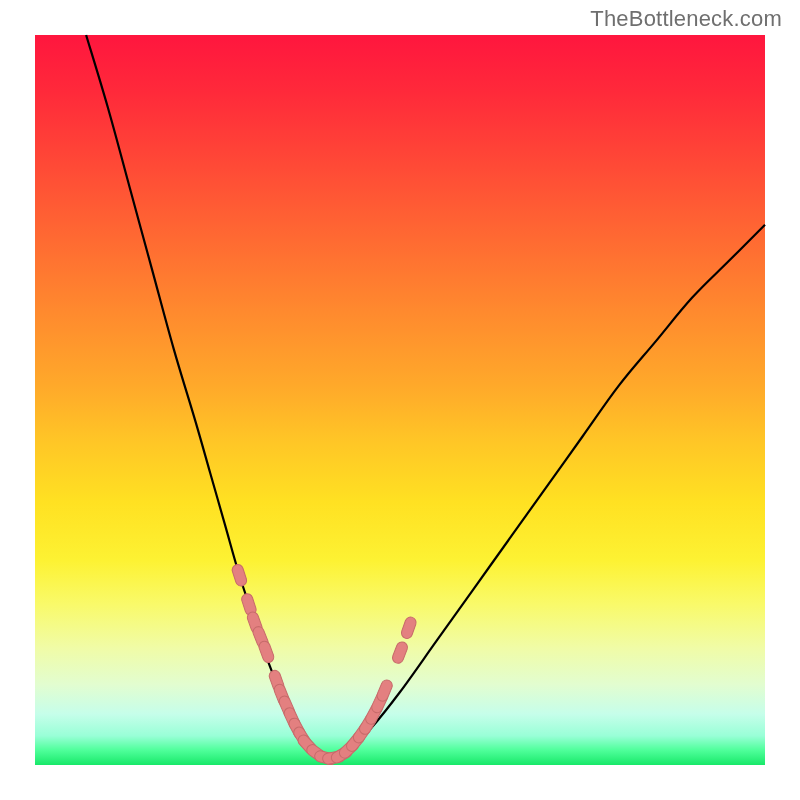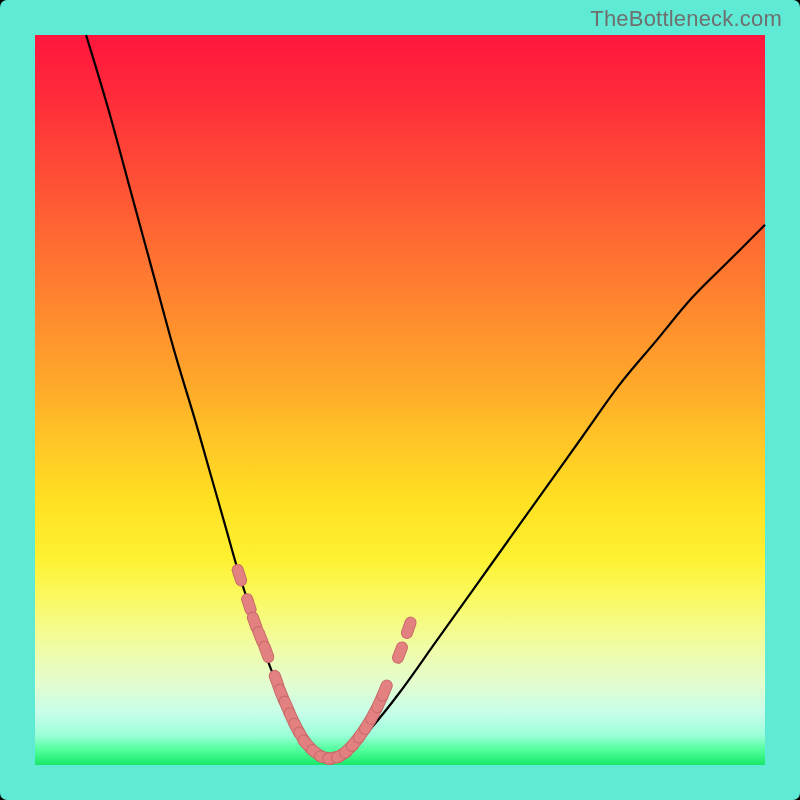--- a/index.html
+++ b/index.html
@@ -7,22 +7,21 @@
     padding: 0;
     width: 800px;
     height: 800px;
     overflow: hidden;
     background: #000;
     font-family: Arial, Helvetica, sans-serif;
   }
   .frame {
     position: absolute;
     inset: 0;
-    background: #5eead4;
-    border-radius: 7px;
+    background: #ffffff;
   }
   .plot-area {
     position: absolute;
     left: 35px;
     top: 35px;
     width: 730px;
     height: 730px;
     
     background: linear-gradient(to bottom,
       #ff163e 0%,

